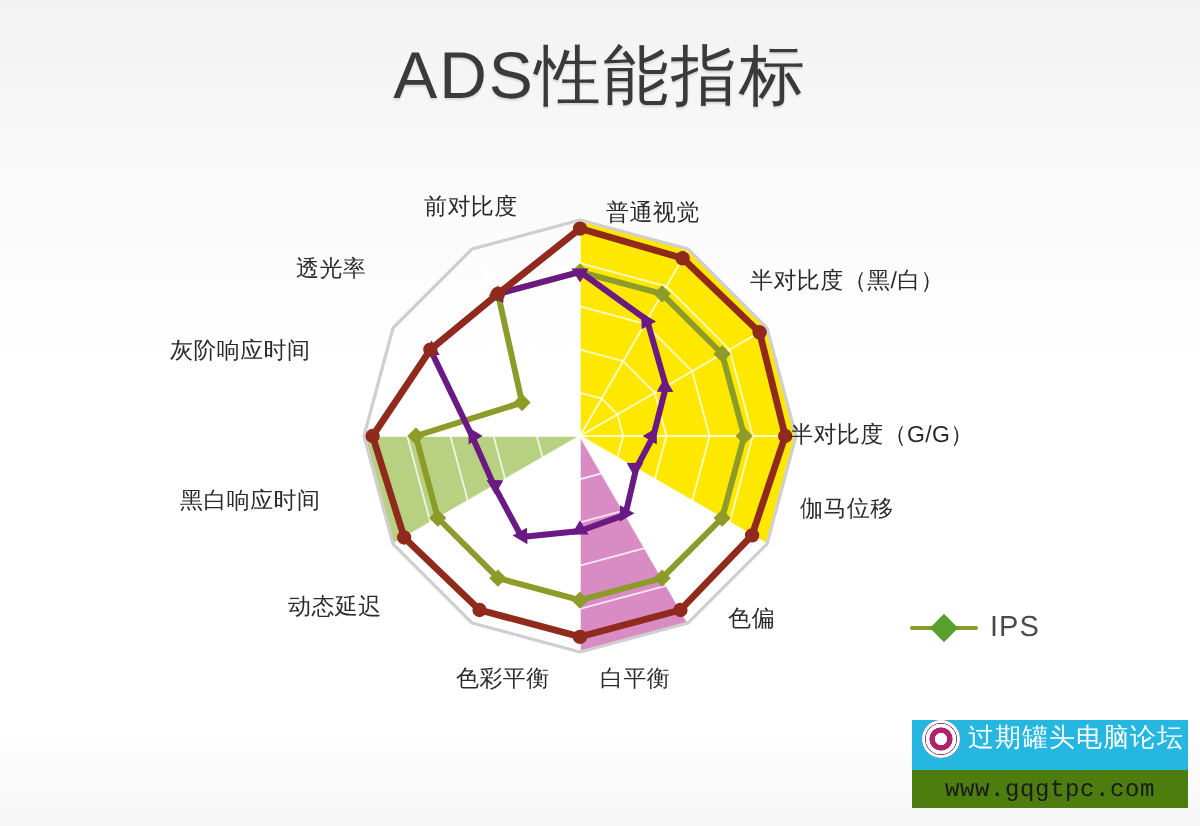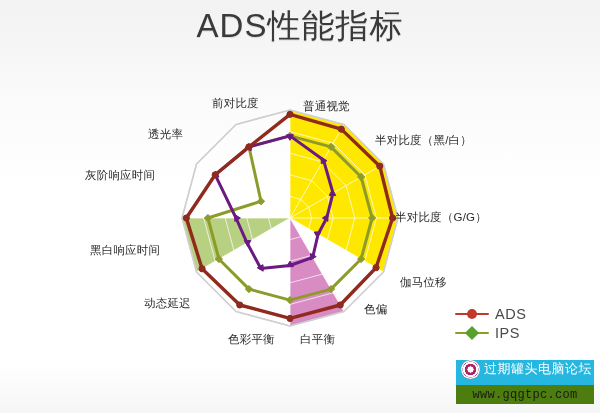--- a/index.html
+++ b/index.html
@@ -4,21 +4,21 @@
 <style>
   html,body{margin:0;padding:0;}
   body{
     width:600px;height:413px;
     background:linear-gradient(180deg,#f2f2f2 0%,#fbfbfb 26%,#ffffff 45%,#ffffff 88%,#f6f6f6 100%);
     font-family:"Liberation Sans","DejaVu Sans",sans-serif;
     overflow:hidden;position:relative;
   }
   #stage{position:absolute;left:0;top:0;width:600px;height:413px;}
   #title{
-    position:absolute;left:0;top:4px;width:600px;text-align:center;
+    position:absolute;left:0;top:16px;width:600px;text-align:center;
     font-size:33px;color:#3a3a3a;letter-spacing:1px;font-weight:400;
     text-shadow:0 1px 1px rgba(0,0,0,.12);
   }
   svg#radar{position:absolute;left:0;top:0;width:600px;height:413px;}
   .axlabel{
     position:absolute;font-size:11.5px;color:#2b2b2b;white-space:nowrap;
     letter-spacing:.2px;
   }
   #legend{position:absolute;left:455px;top:304px;width:130px;}
   .lrow{display:flex;align-items:center;height:19px;}
@@ -122,39 +122,32 @@
         <circle cx="186.32" cy="218" r="3.1" fill="#8f2a1d" stroke="#8f2a1d"></circle>
         <circle cx="215.1754051130245" cy="174.79999999999998" r="3.1" fill="#8f2a1d" stroke="#8f2a1d"></circle>
         <circle cx="248.95999999999998" cy="146.9166348573733" r="3.1" fill="#8f2a1d" stroke="#8f2a1d"></circle>
       </g>
   </svg>
 
   <div id="axis-labels">
       <div class="axlabel" style="left: 303px; top: 99px;">普通视觉</div>
       <div class="axlabel" style="left: 375px; top: 133px;">半对比度（黑/白）</div>
       <div class="axlabel" style="left: 395px; top: 185px; margin-top: 25px;">半对比度（G/G）</div>
-      <div class="axlabel" style="left: 400px; top: 247px; margin-top: 28px;">伽马位移</div>
+      <div class="axlabel" style="left: 400px; top: 247px;">伽马位移</div>
       <div class="axlabel" style="left: 364px; top: 302px;">色偏</div>
       <div class="axlabel" style="left: 300px; top: 332px;">白平衡</div>
       <div class="axlabel" style="left: 228px; top: 332px;">色彩平衡</div>
       <div class="axlabel" style="left: 144px; top: 296px;">动态延迟</div>
       <div class="axlabel" style="left: 90px; top: 243px;">黑白响应时间</div>
       <div class="axlabel" style="left: 85px; top: 168px; text-align: right;">灰阶响应时间</div>
       <div class="axlabel" style="left: 148px; top: 127px;">透光率</div>
       <div class="axlabel" style="left: 212px; top: 96px;">前对比度</div>
     </div>
 
   <div id="legend">
-    <div class="lrow">
-      <span class="lline">
-        <span class="lbar" style="background:#c0392b"></span>
-        <span class="lmk" style="background:#c0392b;border-radius:50%"></span>
-      </span>
-      <span class="ltxt">ADS</span>
-    </div>
     <div class="lrow">
       <span class="lline">
         <span class="lbar" style="background:#8d9b2a"></span>
         <span class="lmk" style="background:#5aa02c;transform:rotate(45deg)"></span>
       </span>
       <span class="ltxt">IPS</span>
     </div>
   </div>
 
   <div id="wm">

